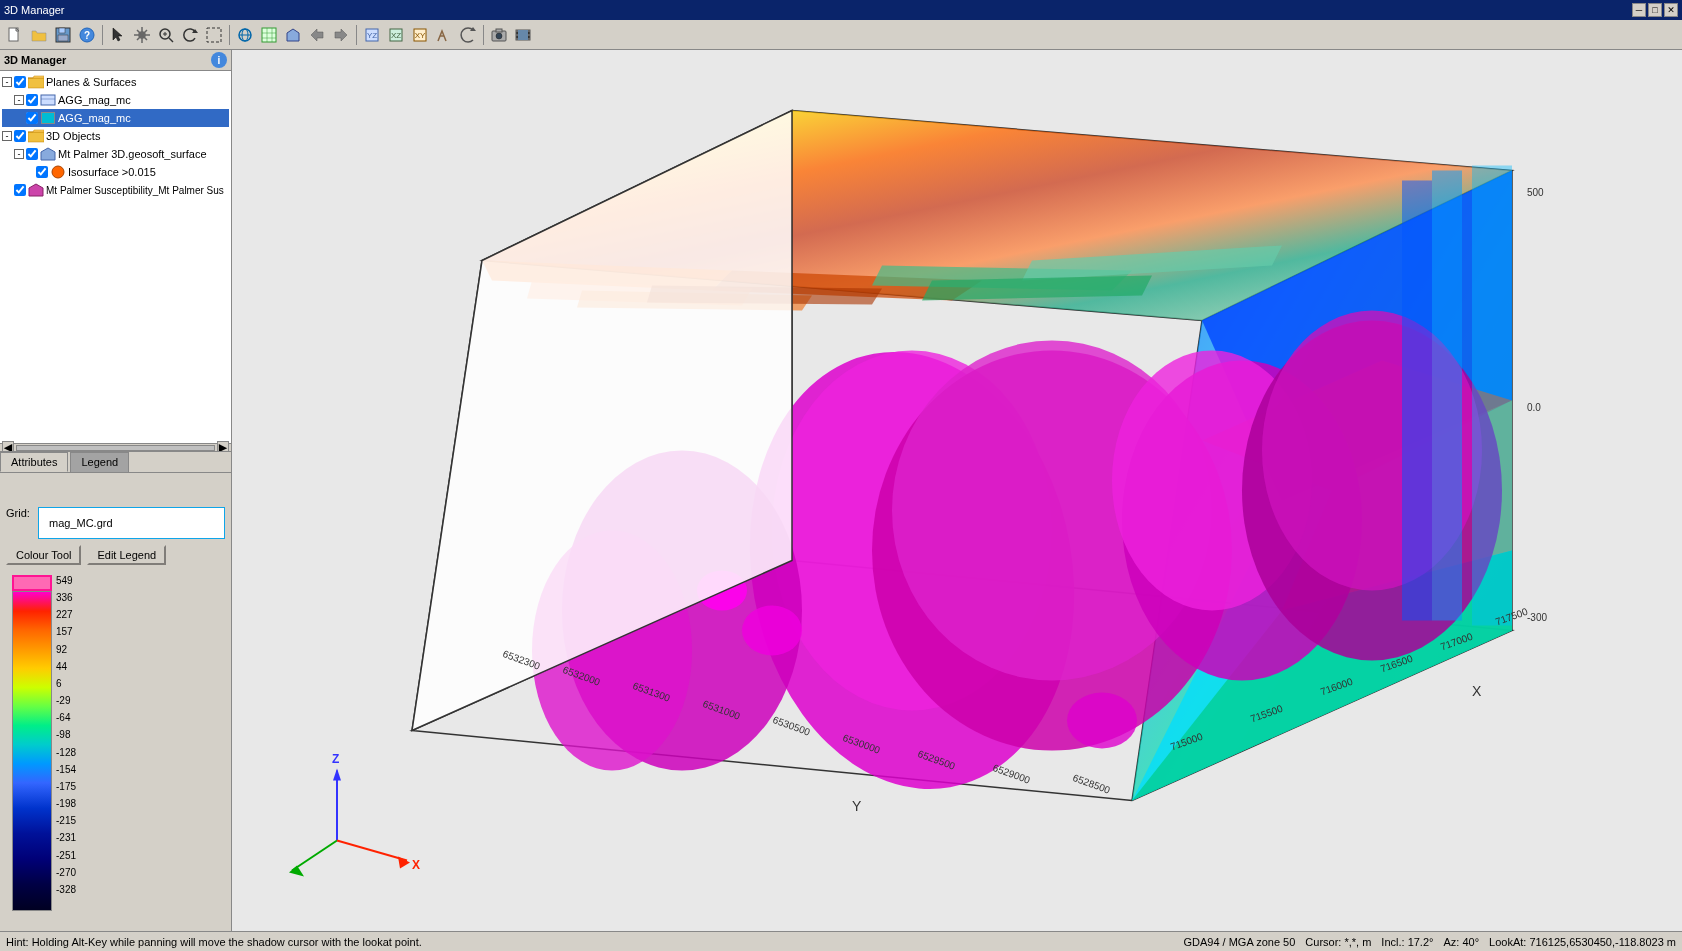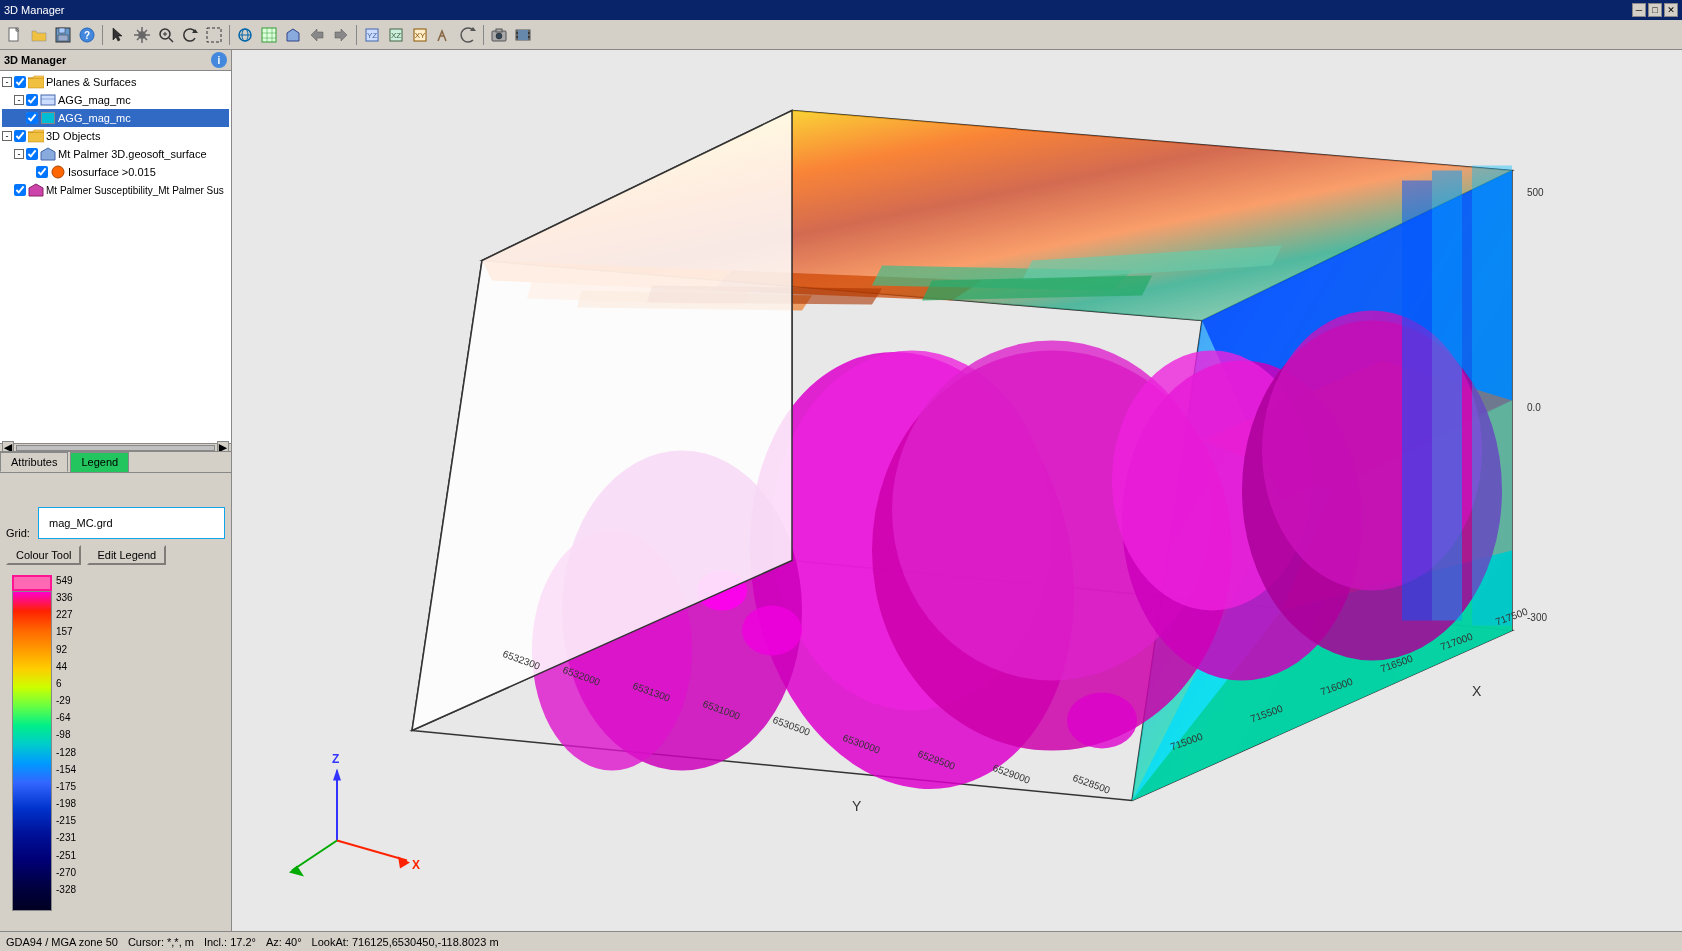--- a/index.html
+++ b/index.html
@@ -119,40 +119,40 @@
     .tab-bar {
       display: flex;
       background: #d4d0c8;
       border-bottom: 1px solid #888;
     }
     .tab {
       padding: 3px 10px;
       border: 1px solid #888;
       border-bottom: none;
       cursor: pointer;
-      background: #22c55e;
+      background: #a3a3a3;
       font-size: 11px;
       margin-right: 2px;
     }
     .tab.active {
       background: #d4d0c8;
       border-bottom: 1px solid #d4d0c8;
       z-index: 1;
     }
 
     .attributes-content {
       padding: 6px;
       display: flex;
       flex-direction: column;
       gap: 6px;
     }
 
     .field-row {
       display: flex;
-      align-items: flex-end;
+      align-items: flex-start;
       gap: 4px;
     }
     .field-label { font-size: 11px; width: 28px; }
     .field-input {
       flex: 1;
       height: 32px;
       border: 1px solid #0ea5e9;
       padding: 1px 10px;
       font-size: 11px;
       background: white;
@@ -669,20 +669,21 @@
       <polygon points="57,822 65,815 72,826" fill="#00aa00"></polygon>
 
       <line x1="105" y1="790" x2="175" y2="810" stroke="#ff2200" stroke-width="2"></line>
       <polygon points="178,812 166,806 168,818" fill="#ff2200"></polygon>
       <text x="180" y="818" font-size="12" fill="#ff2200" font-family="Arial" font-weight="bold">X</text>
     </svg>
   </div>
 </div>
 
 <div class="status-bar">
+  <span class="status-hint">Hint: Holding Alt-Key while panning will move the shadow cursor with the lookat point.</span>
   <div class="status-coords">
     <span>GDA94 / MGA zone 50</span>
     <span>Cursor: *,*, m</span>
     <span>Incl.: 17.2°</span>
     <span>Az: 40°</span>
     <span>LookAt: 716125,6530450,-118.8023 m</span>
   </div>
 </div>
 
 </body></html>

